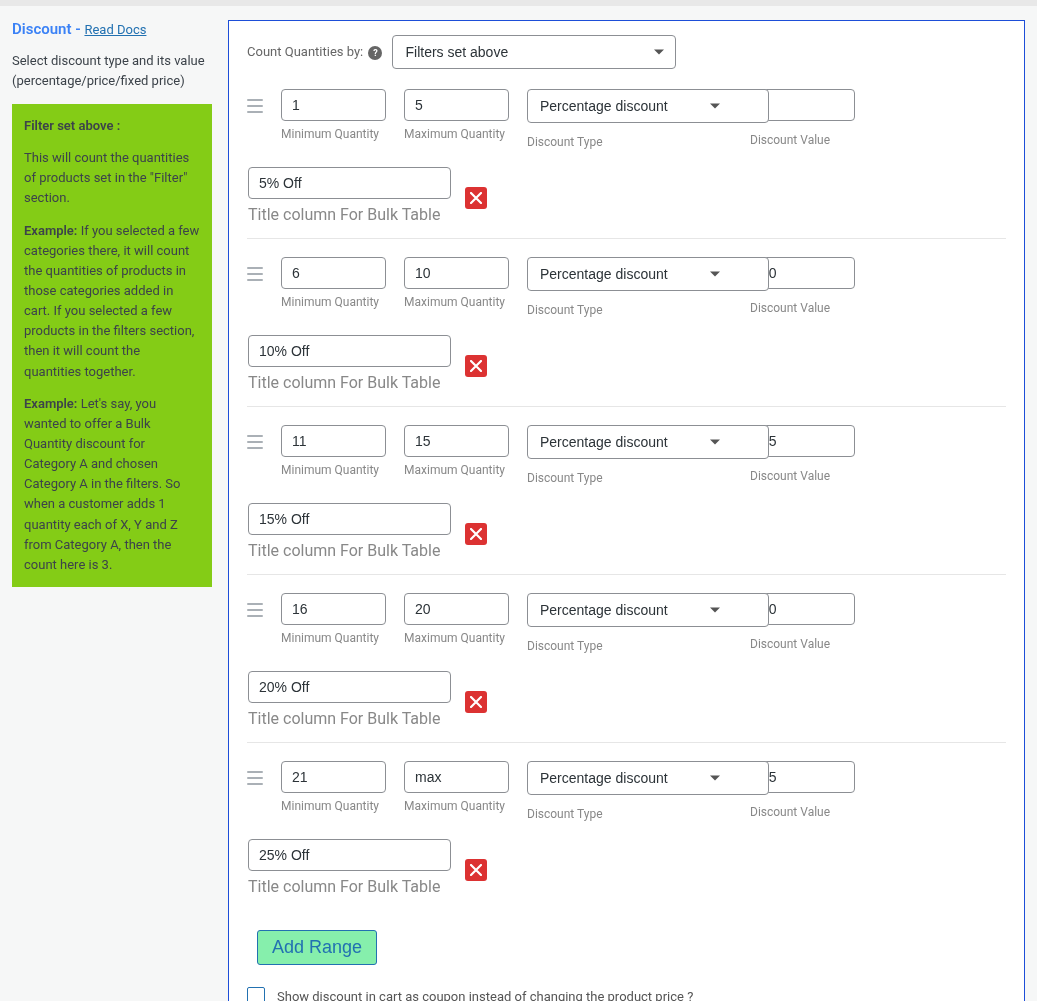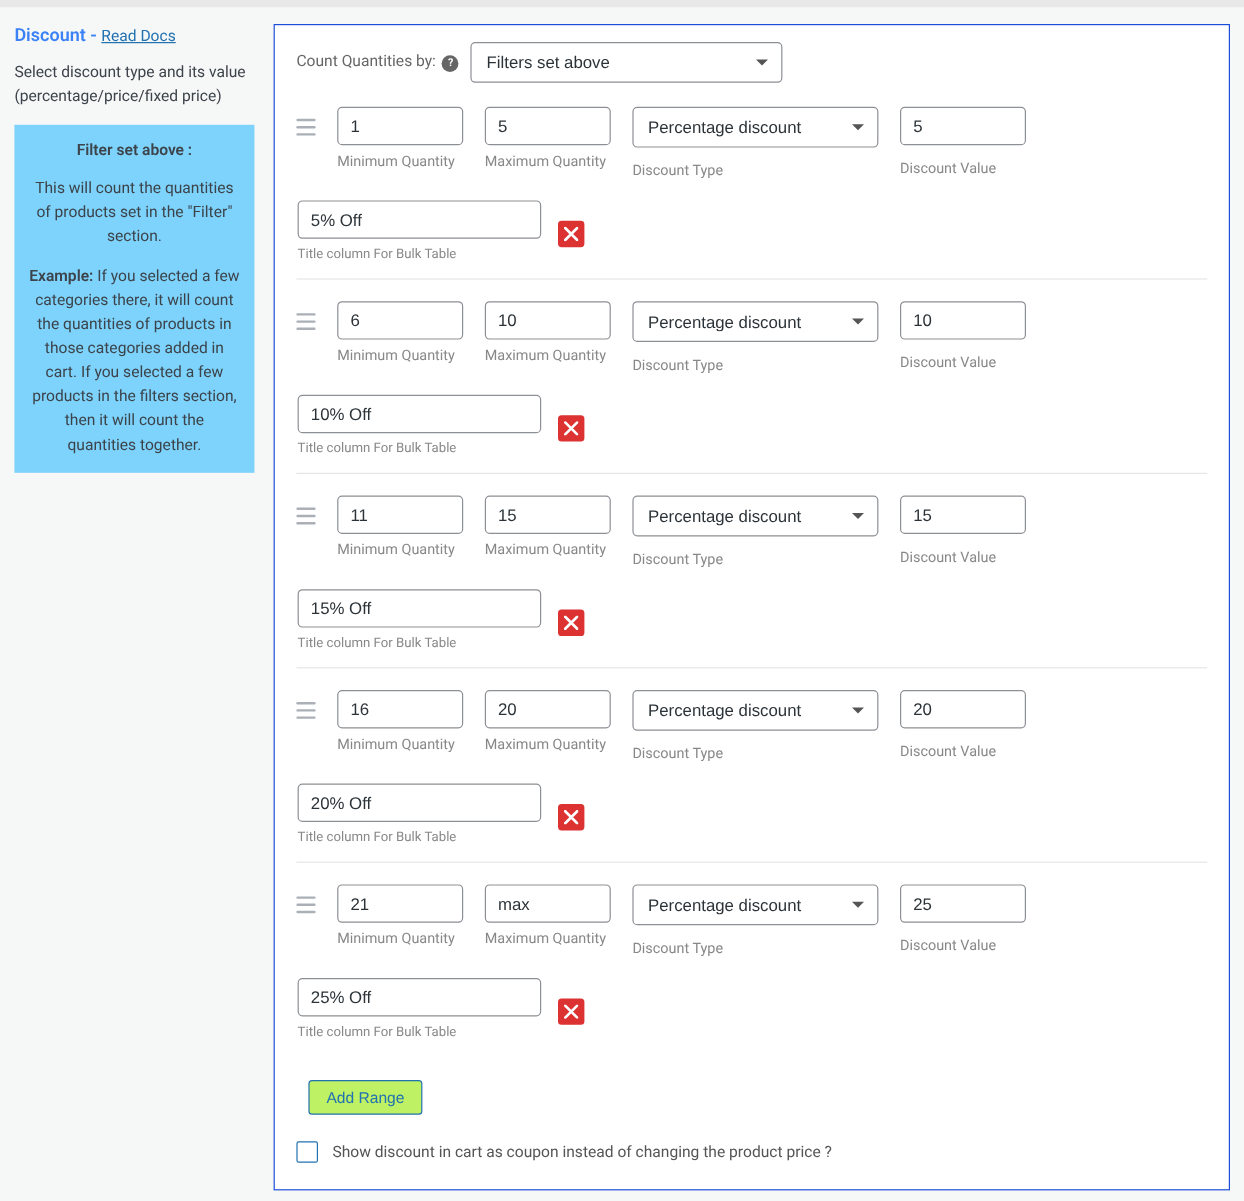--- a/index.html
+++ b/index.html
@@ -34,26 +34,25 @@
     text-decoration: underline;
     font-weight: 400;
   }
   .section-desc {
     font-size: 13px;
     color: #3c434a;
     line-height: 1.5;
     margin-bottom: 14px;
   }
   .info-box {
-    background: #7dd3fc;
+    background: #84cc16;
     padding: 12px 12px;
     font-size: 13px;
     line-height: 1.55;
     color: #3c434a;
-    text-align: center;
   }
   .info-box p { margin: 0 0 12px 0; }
   .info-box p:last-child { margin-bottom: 0; }
   .info-box strong { font-weight: 600; }
 
   .main {
     flex: 1;
     background: #fff;
     border: 1px solid #1d4ed8;
     padding: 14px 18px 22px 18px;
@@ -104,22 +103,22 @@
     position: absolute;
     right: 12px;
     top: 50%;
     width: 0; height: 0;
     border-left: 5px solid transparent;
     border-right: 5px solid transparent;
     border-top: 5px solid #555;
     transform: translateY(-50%);
     pointer-events: none;
   }
-  .select-count { width: 260px; }
-  .select-discount { width: 205px; }
+  .select-count { width: 284px; }
+  .select-discount { width: 242px; }
 
   .range-block {
     border-top: 1px solid #e6e6e6;
     padding: 18px 0 14px 0;
   }
   .range-block:first-of-type { border-top: none; padding-top: 0; }
 
   .row {
     display: flex;
     align-items: flex-start;
@@ -170,21 +169,21 @@
   .title-row {
     display: flex;
     align-items: center;
     gap: 14px;
     margin-top: 18px;
     margin-left: 1px;
   }
   .title-input { width: 180px; }
   .title-col { display: flex; flex-direction: column; }
   .title-col label {
-    font-size: 11px;
+    font-size: 16px;
     color: #888;
     margin-top: 6px;
   }
 
   .delete-btn {
     width: 22px;
     height: 22px;
     background: #dc3232;
     border-radius: 3px;
     display: flex;
@@ -193,24 +192,24 @@
     cursor: pointer;
     margin-top: 4px;
     flex-shrink: 0;
   }
   .delete-btn svg { width: 12px; height: 12px; }
 
   .add-range-btn {
     display: inline-block;
     border: 1px solid #2271b1;
     color: #2271b1;
-    background: #bef264;
+    background: #86efac;
     border-radius: 3px;
     padding: 6px 14px;
-    font-size: 13px;
+    font-size: 18px;
     cursor: pointer;
     margin-top: 20px;
     margin-left: 10px;
   }
 
   .coupon-row {
     display: flex;
     align-items: center;
     gap: 12px;
     margin-top: 22px;
@@ -235,20 +234,21 @@
 <div class="wrap">
   <div class="sidebar">
     <p class="section-title">
       <span>Discount</span><span class="dash"> - </span><a href="#">Read Docs</a>
     </p>
     <p class="section-desc">Select discount type and its value (percentage/price/fixed price)</p>
     <div class="info-box">
       <p><strong>Filter set above :</strong></p>
       <p>This will count the quantities of products set in the "Filter" section.</p>
       <p><strong>Example:</strong><span> If you selected a few categories there, it will count the quantities of products in those categories added in cart. If you selected a few products in the filters section, then it will count the quantities together.</span></p>
+      <p><strong>Example:</strong><span> Let's say, you wanted to offer a Bulk Quantity discount for Category A and chosen Category A in the filters. So when a customer adds 1 quantity each of X, Y and Z from Category A, then the count here is 3.</span></p>
     </div>
   </div>
 
   <div class="main">
     <div class="count-row">
       <span class="count-label">
         <span>Count Quantities by:</span>
         <span class="help-icon">?</span>
       </span>
       <span class="select-wrap">

